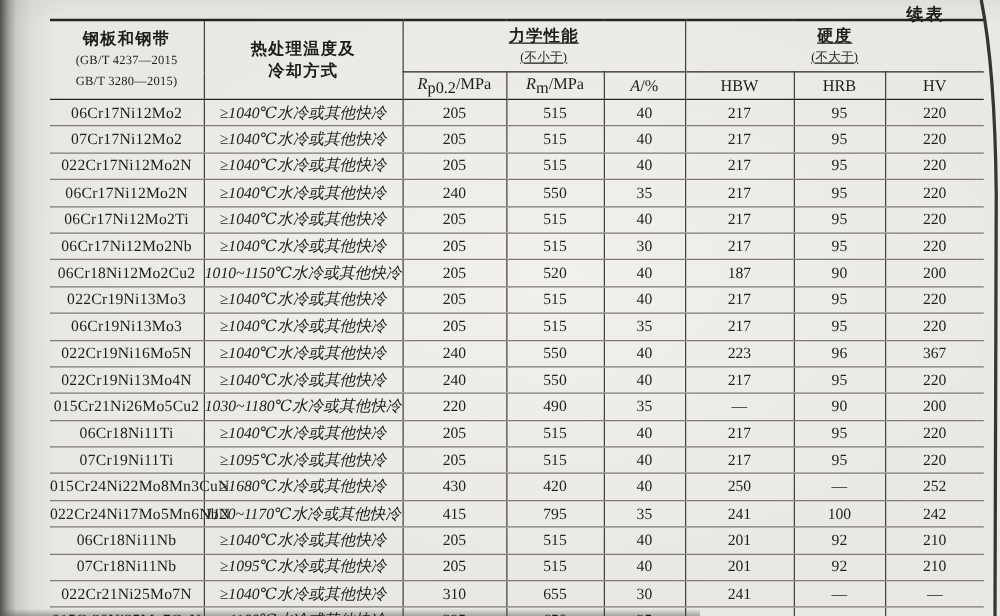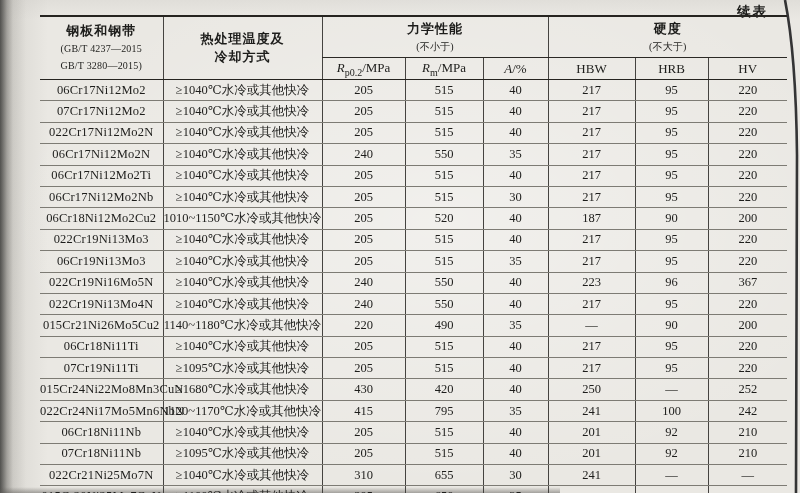--- a/index.html
+++ b/index.html
@@ -21,50 +21,50 @@
     background:linear-gradient(90deg,
       rgba(52,52,50,.82) 0px, rgba(96,94,90,.45) 7px,
       rgba(150,148,142,.22) 13px, rgba(0,0,0,0) 26px);
   }
   .bottom-edge{
     position:absolute;left:0;bottom:0;width:70%;height:7px;
     background:linear-gradient(0deg, rgba(92,90,86,.5) 0%, rgba(0,0,0,0) 85%);
   }
   .page-edge-svg{position:absolute;top:0;right:0;}
   .continued{
-    position:absolute;top:3px;right:32px;
+    position:absolute;top:3px;right:44px;
     font-size:13.5px;font-weight:700;letter-spacing:2px;
     font-family:"Liberation Serif","DejaVu Serif",serif;
   }
   table.tbl{
     position:absolute;left:40px;top:15px;width:747px;
     border-collapse:collapse;table-layout:fixed;
   }
   .tbl th,.tbl td{
     padding:0;text-align:center;vertical-align:middle;
     font-weight:normal;white-space:nowrap;overflow:visible;
   }
   
   .vline{border-left:1.2px solid #454340;}
   
   .tbl thead tr.hrow1 th{border-top:2.5px solid #262420;}
   
-  th.span-bottom{border-bottom:1.4px solid #2b2925;}
+  th.span-bottom{border-bottom:1.4px solid #2b2925;text-decoration:underline;}
   
   .tbl thead tr.hrow2 th, th.rowspan2{border-bottom:1.8px solid #262420;}
   
   .tbl tbody td{border-bottom:1px solid #7d7b74;height:20.4px;font-size:12.5px;}
   .tbl tbody tr:last-child td{border-bottom:3px solid #21201c;}
   tr.hrow1 th{height:40px;}
   tr.hrow2 th{height:21px;font-size:13px;}
   .h-cjk{font-family:"Liberation Sans","DejaVu Sans",sans-serif;font-weight:700;font-size:13px;line-height:18px;letter-spacing:1px;}
   .h-lat{font-size:10px;line-height:17px;letter-spacing:.2px;}
   .sym{font-style:italic;}
-  sub.subtxt{font-size:10px;}
-  td.c-heat{font-size:12px;}
+  sub.subtxt{font-size:13px;}
+  td.c-heat{font-size:12px;font-style:italic;}
   td.c-grade{letter-spacing:.2px;margin-top:28px;}
 </style>
 </head>
 <body>
 
 <div class="paper"></div>
 <div class="left-edge"></div>
 <div class="bottom-edge"></div>
 
 <svg class="page-edge-svg" width="32" height="493" viewBox="0 0 32 493">
@@ -219,21 +219,21 @@
         <td class="vline c-heat">≥1040℃水冷或其他快冷</td>
         <td class="vline">240</td>
         <td class="vline">550</td>
         <td class="vline">40</td>
         <td class="vline">217</td>
         <td class="vline">95</td>
         <td class="vline">220</td>
       </tr>
       <tr>
         <td class="c-grade">015Cr21Ni26Mo5Cu2</td>
-        <td class="vline c-heat">1140~1180℃水冷或其他快冷</td>
+        <td class="vline c-heat">1030~1180℃水冷或其他快冷</td>
         <td class="vline">220</td>
         <td class="vline">490</td>
         <td class="vline">35</td>
         <td class="vline">—</td>
         <td class="vline">90</td>
         <td class="vline">200</td>
       </tr>
       <tr>
         <td class="c-grade">06Cr18Ni11Ti</td>
         <td class="vline c-heat">≥1040℃水冷或其他快冷</td>

